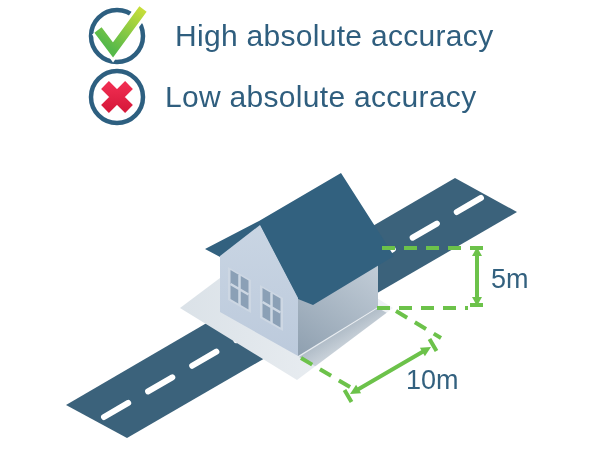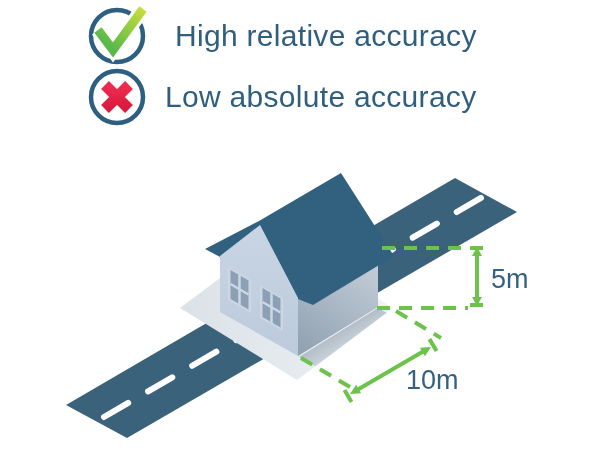--- a/index.html
+++ b/index.html
@@ -27,21 +27,21 @@
       <defs>
         <linearGradient id="gCheck" gradientUnits="userSpaceOnUse" x1="58" y1="5" x2="28" y2="46">
           <stop offset="0" stop-color="#c8de3a"></stop>
           <stop offset="1" stop-color="#56b94a"></stop>
         </linearGradient>
       </defs>
       <circle cx="32" cy="32" r="26" fill="none" stroke-width="4.5" stroke="#2d5f80"></circle>
       <path d="M13,26 L28,46 L58,5" fill="none" stroke="#ffffff" stroke-width="15"></path>
       <path d="M13,26 L28,46 L58,5" fill="none" stroke="url(#gCheck)" stroke-width="9"></path>
     </svg>
-    <span class="legend-label">High relative accuracy</span>
+    <span class="legend-label">High absolute accuracy</span>
   </div>
 
   <div class="legend-row row-2">
     <svg class="badge" viewBox="0 0 64 64" aria-hidden="true">
       <defs>
         <linearGradient id="gCross" gradientUnits="userSpaceOnUse" x1="32" y1="20" x2="32" y2="44">
           <stop offset="0" stop-color="#ef2c50"></stop>
           <stop offset="1" stop-color="#d81a3c"></stop>
         </linearGradient>
       </defs>

